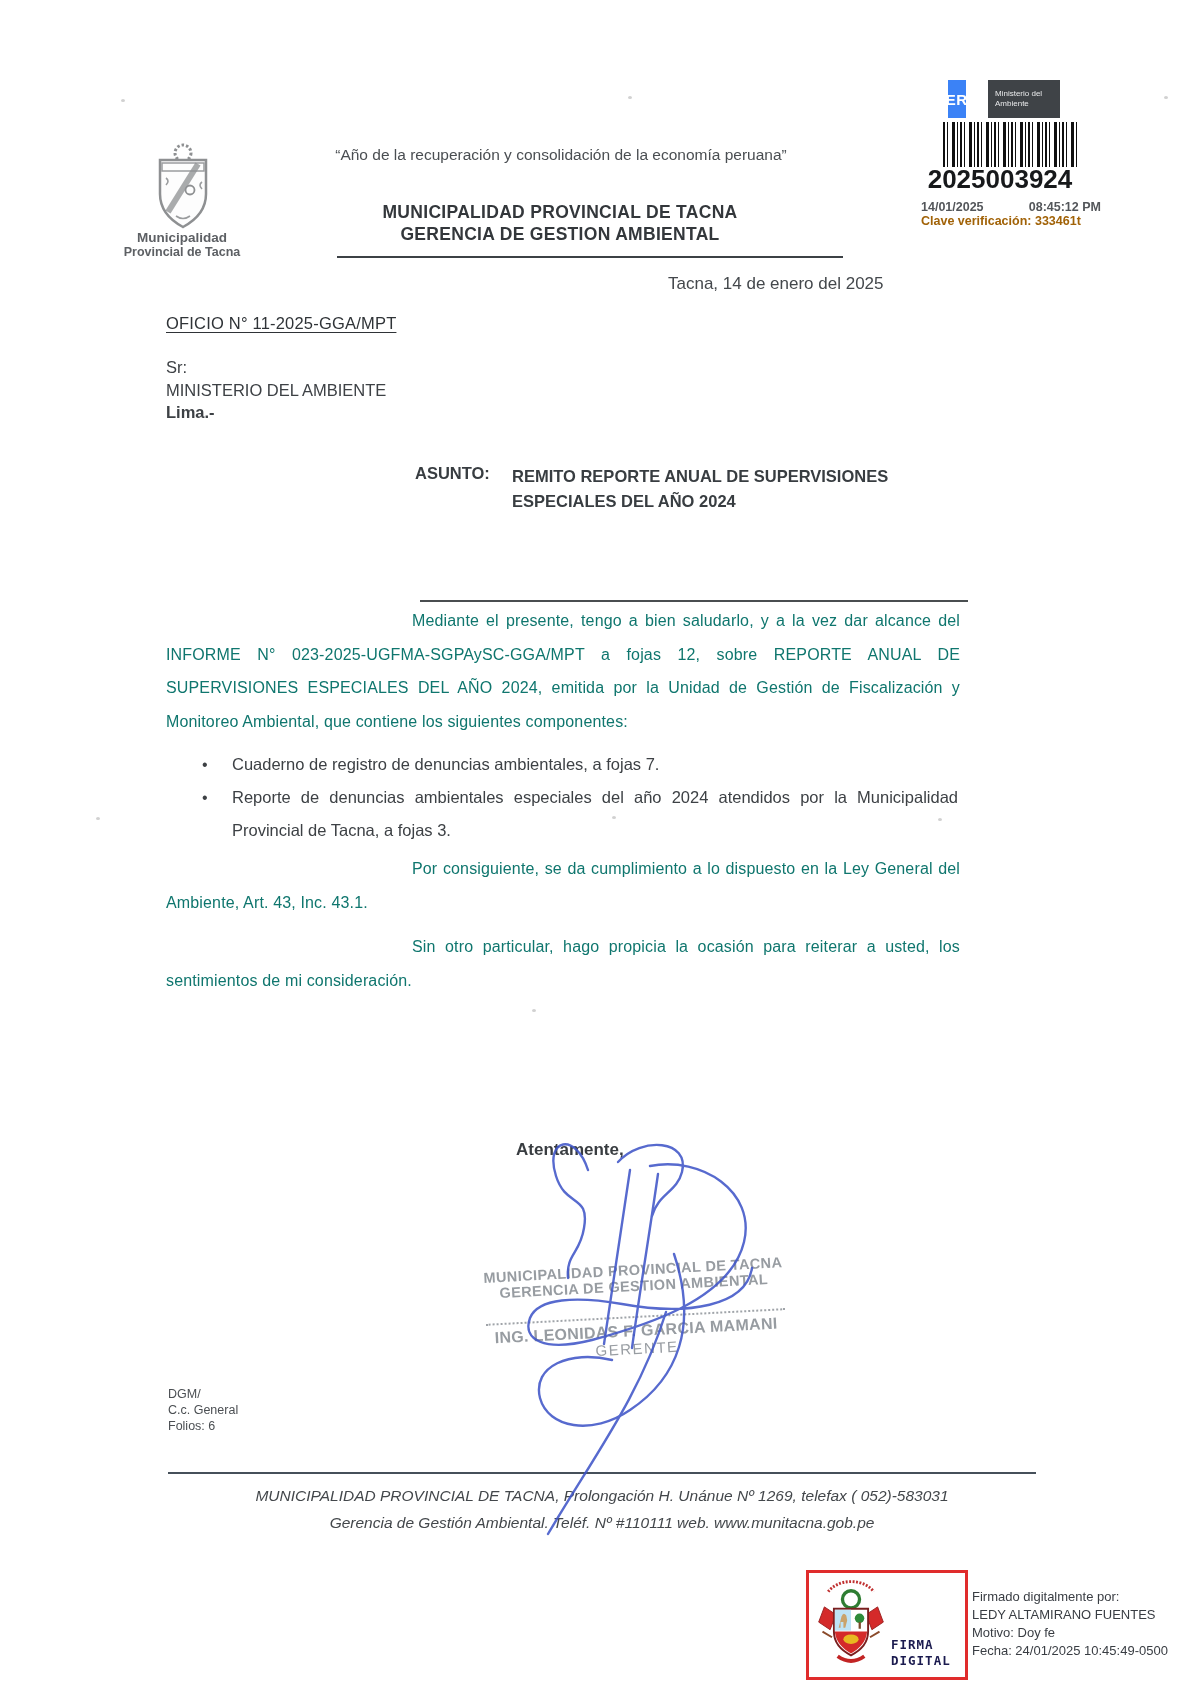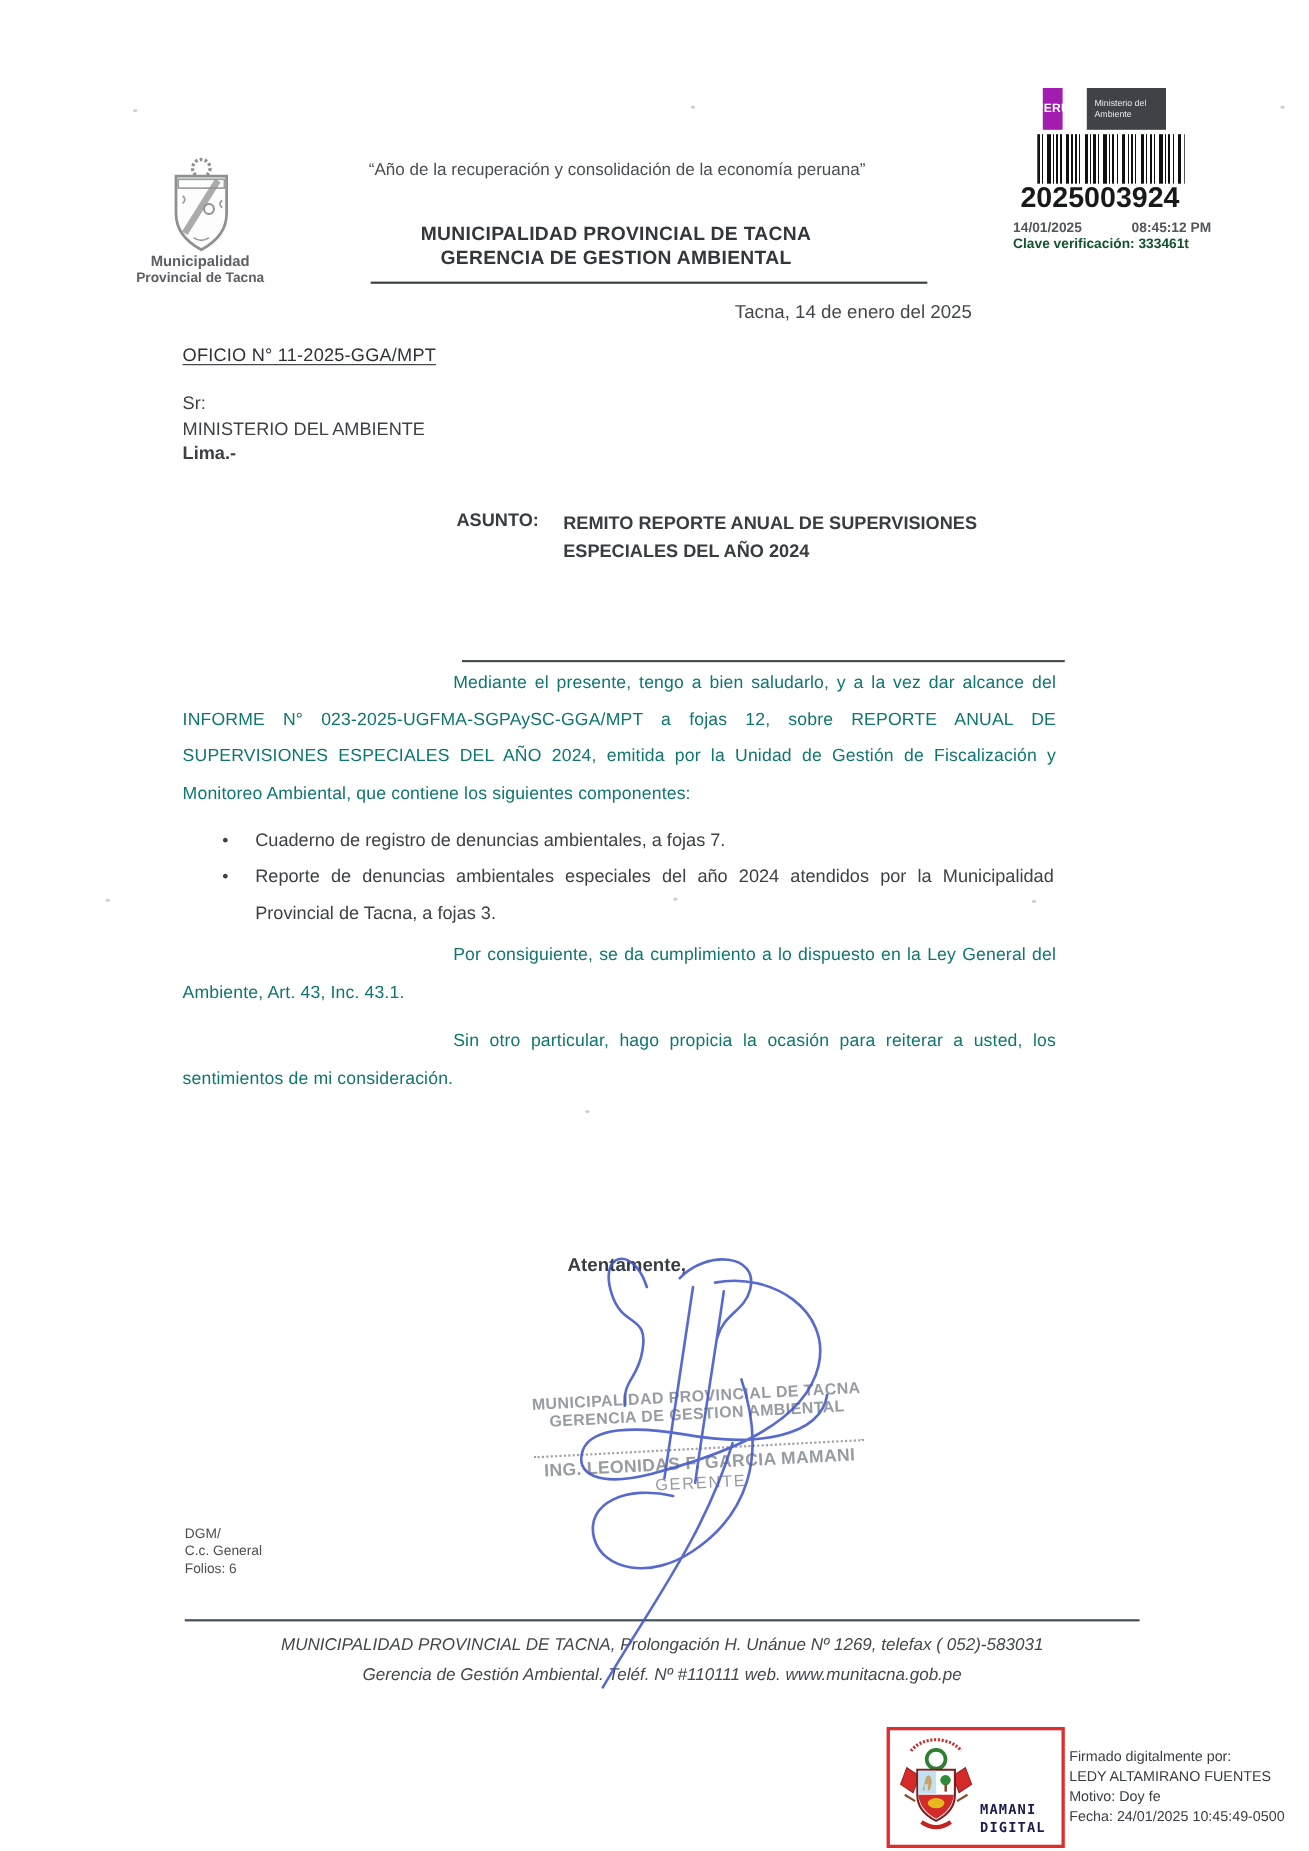--- a/index.html
+++ b/index.html
@@ -14,33 +14,33 @@
   .logo-caption .l1{font-size:13.5px;font-weight:bold;}
   .logo-caption .l2{font-size:12.5px;font-weight:bold;}
   .quote{left:318px;top:146px;width:486px;text-align:center;
          font-size:15.5px;color:#4a4e52;}
   .org1{left:320px;top:202px;width:480px;text-align:center;font-weight:bold;
         font-size:17.5px;letter-spacing:.3px;color:#33373b;}
   .org2{left:320px;top:224px;width:480px;text-align:center;font-weight:bold;
         font-size:17.5px;letter-spacing:.3px;color:#33373b;}
   .letterhead-rule{left:337px;top:256px;width:506px;height:2px;background:#3c4145;}
   
-  .peru-red{left:948px;top:80px;width:18px;height:38px;background:#a21caf;color:#fff;
+  .peru-red{left:948px;top:80px;width:18px;height:38px;background:#3b82f6;color:#fff;
             display:flex;align-items:center;justify-content:center;font-weight:bold;
-            font-size:11px;letter-spacing:.3px;}
+            font-size:15px;letter-spacing:.3px;}
   .peru-dark{left:988px;top:80px;width:72px;height:38px;background:#3f4347;color:#e9eaeb;
              font-size:8px;line-height:9.5px;box-sizing:border-box;padding:9px 0 0 7px;}
   .barcode{left:943px;top:122px;width:134px;height:45px;background:
     repeating-linear-gradient(90deg,#101010 0 2px,#fff 2px 4px,#101010 4px 5px,
       #fff 5px 9px,#101010 9px 12px,#fff 12px 14px,#101010 14px 15px,#fff 15px 17px);}
   .track-no{left:918px;top:164px;width:164px;text-align:center;font-weight:bold;
             font-size:26px;color:#17191b;}
   .dt-row{left:921px;top:200px;width:180px;display:flex;justify-content:space-between;
           font-size:12.5px;font-weight:bold;color:#53565a;}
-  .clave{left:921px;top:214px;font-size:12.5px;font-weight:bold;color:#14532d;}
+  .clave{left:921px;top:214px;font-size:12.5px;font-weight:bold;color:#a16207;}
   
   .dateline{left:668px;top:274px;font-size:17px;color:#44484c;}
   .oficio{left:166px;top:314px;font-size:16.5px;font-weight:normal;color:#2f3337;
           text-decoration:underline;text-underline-offset:3px;letter-spacing:.2px;}
   .recipient{left:166px;top:356px;font-size:16.5px;line-height:22.5px;color:#3d4145;}
   .recipient .bold{font-weight:bold;}
   .subj-label{left:415px;top:464px;font-size:16.5px;font-weight:bold;color:#383d41;text-align:center;}
   .subj-text{left:512px;top:464px;width:470px;font-size:16.5px;font-weight:bold;
              line-height:24.5px;color:#383d41;}
   .subj-rule{left:420px;top:600px;width:548px;height:2px;background:#4a4e50;}
@@ -185,21 +185,21 @@
     <path d="M22 32 H58 V56 C58 68 50 76 40 81 C30 76 22 68 22 56 Z" fill="#ffffff" stroke="#7a1f1f" stroke-width="2"></path>
     <path d="M23 33 H40 V55 H23 Z" fill="#bfe3f5"></path>
     <path d="M30 40 q2 -5 5 -1 l1 5 -2 8 h-2 l0 -6 -3 0 0 6 h-2 Z" fill="#caa36b"></path>
     <circle cx="49" cy="42" r="5" fill="#2e8b3a"></circle>
     <rect x="48" y="46" width="2.4" height="7" fill="#7a4a2a"></rect>
     <path d="M23 56 H57 C56 67 49 74 40 79 C31 74 24 67 23 56 Z" fill="#d42a2a"></path>
     <ellipse cx="40" cy="64" rx="8" ry="5" fill="#e8b820"></ellipse>
     <path d="M26 82 Q40 92 54 82" fill="none" stroke="#c22424" stroke-width="4"></path>
   </svg>
   <div class="firma-text">
-    <div>MAMANI</div>
+    <div>FIRMA</div>
     <div>DIGITAL</div>
   </div>
 </div>
 <div class="abs digsig-caption">
   <div>Firmado digitalmente por:</div>
   <div>LEDY ALTAMIRANO FUENTES</div>
   <div>Motivo: Doy fe</div>
   <div>Fecha: 24/01/2025 10:45:49-0500</div>
 </div>
 

